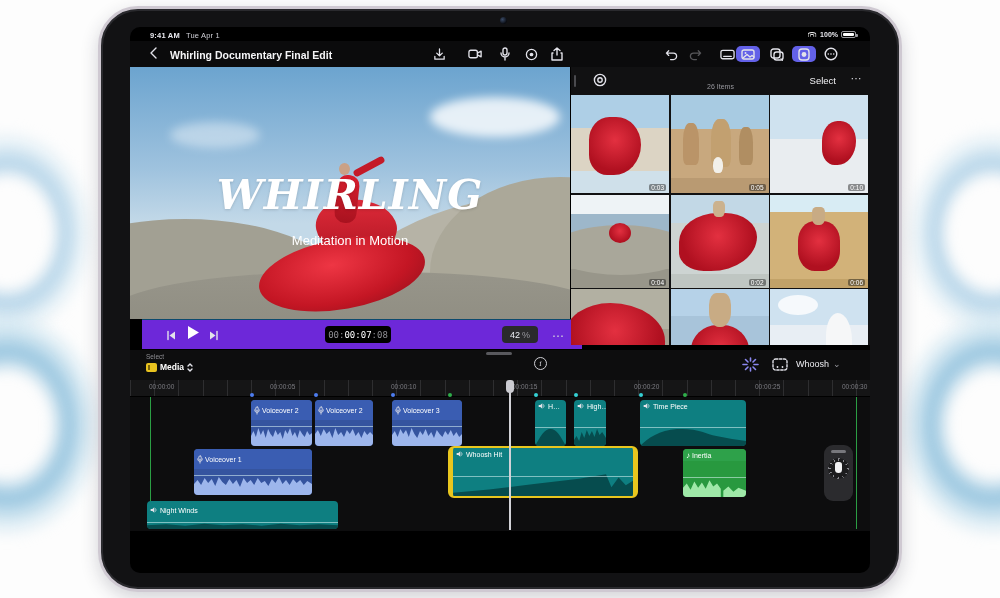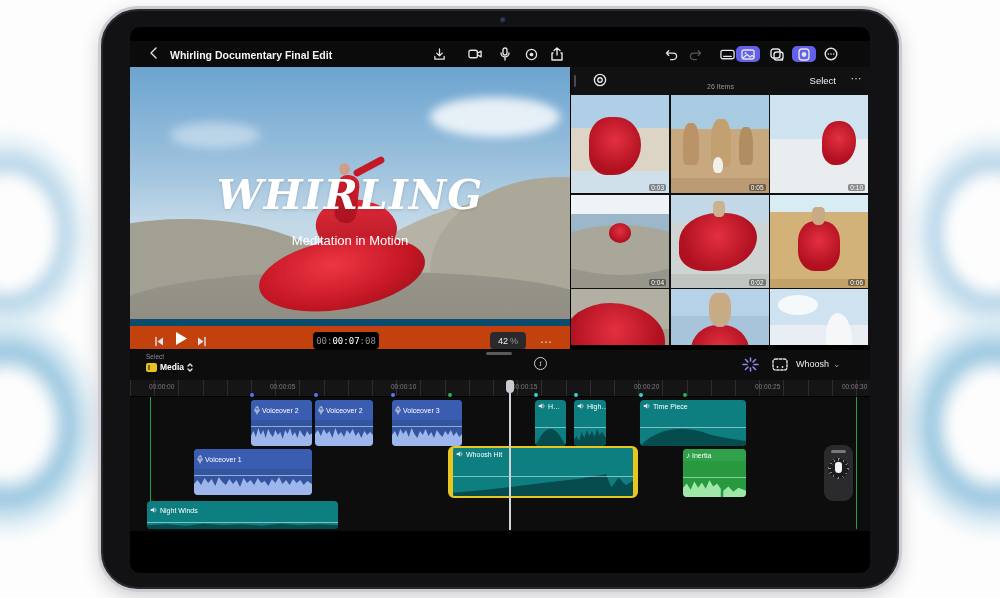--- a/index.html
+++ b/index.html
@@ -57,21 +57,21 @@
             background:linear-gradient(160deg, #e82f3e, #a8121f); }
   .torso { position:absolute; left:206px; top:108px; width:22px; height:48px; border-radius:10px; transform:rotate(6deg);
            background:linear-gradient(#d81f2e, #a8121f); }
   .arm { position:absolute; left:222px; top:96px; width:34px; height:7px; border-radius:4px; transform:rotate(-28deg); background:#c8illegal; background:#c41a28; }
   .head { position:absolute; left:209px; top:96px; width:11px; height:12px; border-radius:50%; background:#caa186; }
   .vtitle { position:absolute; left:0; right:0; top:104px; text-align:center; font-family:"DejaVu Serif", serif; font-style:italic; font-weight:bold;
             font-size:41px; color:#fff; letter-spacing:1px; text-shadow:0 1px 3px rgba(0,0,0,.15); }
   .vsub { position:absolute; left:0; right:0; top:166px; text-align:center; font-size:13px; color:#fff; }
 
   
-  .transport { position:absolute; left:0; top:292px; width:440px; height:30px; background:#c2410c; border-top:7px solid #0c4a6e; }
+  .transport { position:absolute; left:12px; top:292px; width:440px; height:30px; background:#6d28d9; border-top:1px solid #0c4a6e; }
   .tp-ic { position:absolute; top:7px; }
   .timecode { position:absolute; left:183px; top:6px; width:66px; height:17px; background:#000; border-radius:4px;
               font-family:"DejaVu Sans Mono", monospace; font-size:9px; color:#fff; display:flex; align-items:center; justify-content:center; }
   .timecode .dim { color:#8e8e93; }
   .zoombox { position:absolute; left:360px; top:6px; width:36px; height:17px; background:#2a2a2c; border-radius:4px;
              font-size:9px; display:flex; align-items:center; justify-content:center; gap:2px; }
   .zoombox .pct { color:#98989e; }
   .tp-more { position:absolute; left:410px; top:9px; color:#d6d6dc; font-size:12px; letter-spacing:1px; }
 
   
@@ -159,20 +159,32 @@
   <div class="deco l1"></div>
   <div class="deco l2"></div>
   <div class="deco r1"></div>
   <div class="deco r2"></div>
 
   <div class="ipad">
     <div class="camera-dot"></div>
 
     <div class="screen">
 
+      <div class="statusbar">
+        <div class="left"><span>9:41 AM</span><span class="date">Tue Apr 1</span></div>
+        <div class="right">
+          <span class="wifi">
+              <i class="a1"></i>
+              <i class="a2"></i>
+              <i class="dot" style="position:absolute;left:4px;bottom:0;"></i>
+            </span>
+          <span style="font-size:7px;font-weight:bold;">100%</span>
+          <span class="batt"></span>
+        </div>
+      </div>
 
       <div class="topbar">
         <span class="back">
           <svg class="ic" width="10" height="14" viewBox="0 0 10 14">
               <polyline points="8,2 3,7 8,12"></polyline>
             </svg>
         </span>
         <span class="title">Whirling Documentary Final Edit</span>
 
         <span class="tb-ic" style="left:300px">

